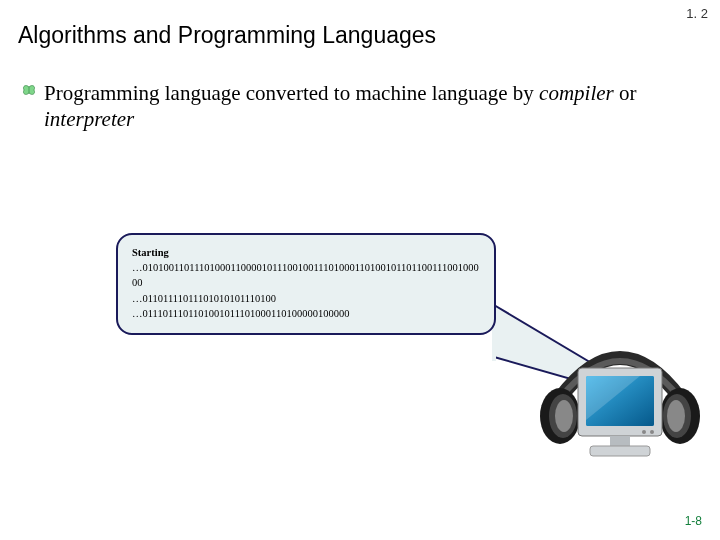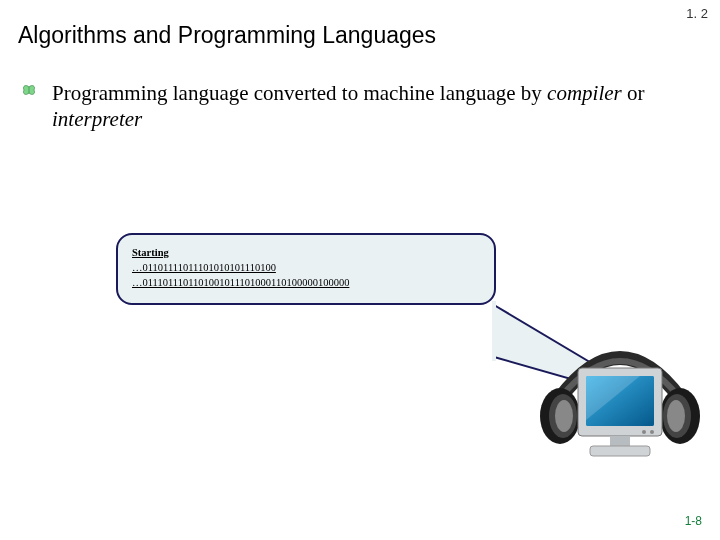--- a/index.html
+++ b/index.html
@@ -26,21 +26,21 @@
     font-weight: normal;
     color: #000;
     font-family: Arial, sans-serif;
   }
   .bullet-row {
     position: absolute;
     top: 80px;
     left: 22px;
     display: flex;
     align-items: flex-start;
-    gap: 16px;
+    gap: 8px;
   }
   .bullet-icon {
     width: 14px;
     height: 14px;
     margin-top: 4px;
     position: relative;
   }
   .bullet-icon svg { width: 14px; height: 14px; }
   .bullet-text {
     font-family: Georgia, 'Times New Roman', serif;
@@ -62,21 +62,20 @@
     top: 0; left: 0;
     width: 380px;
     background: #e9f1f2;
     border: 2px solid #1a1a5a;
     border-radius: 16px;
     padding: 10px 14px 12px 14px;
     font-family: Georgia, 'Times New Roman', serif;
     font-size: 10.5px;
     line-height: 1.45;
     color: #000;
-    text-decoration: underline;
   }
   .callout-box .lbl { font-weight: bold; display: block; }
   .callout-box .bin { display: block; word-break: break-all; }
   .callout-tail {
     position: absolute;
     top: 62px;
     left: 376px;
     width: 180px;
     height: 130px;
   }
@@ -115,20 +114,21 @@
   </div>
 </div>
 
 <div class="callout-wrap">
   <svg class="callout-tail" viewBox="0 0 180 130">
     <path d="M 2 10 L 170 110 L 2 62 Z" fill="#e9f1f2" stroke="#1a1a5a" stroke-width="2" stroke-linejoin="round"></path>
     <rect x="0" y="6" width="4" height="60" fill="#e9f1f2"></rect>
   </svg>
   <div class="callout-box">
     <span class="lbl">Starting</span>
+    <span class="bin">…0101001101110100011000010111001001110100011010010110110011100100000</span>
     <span class="bin">…01101111011101010101110100</span>
     <span class="bin">…0111011101101001011101000110100000100000</span>
   </div>
 </div>
 
 <div class="computer">
   <svg viewBox="0 0 160 150">
 
     <path d="M 20 70 Q 80 -10 140 70" fill="none" stroke="#2a2a2a" stroke-width="14" stroke-linecap="round"></path>
     <path d="M 20 70 Q 80 -4 140 70" fill="none" stroke="#5a5a5a" stroke-width="6" stroke-linecap="round"></path>

